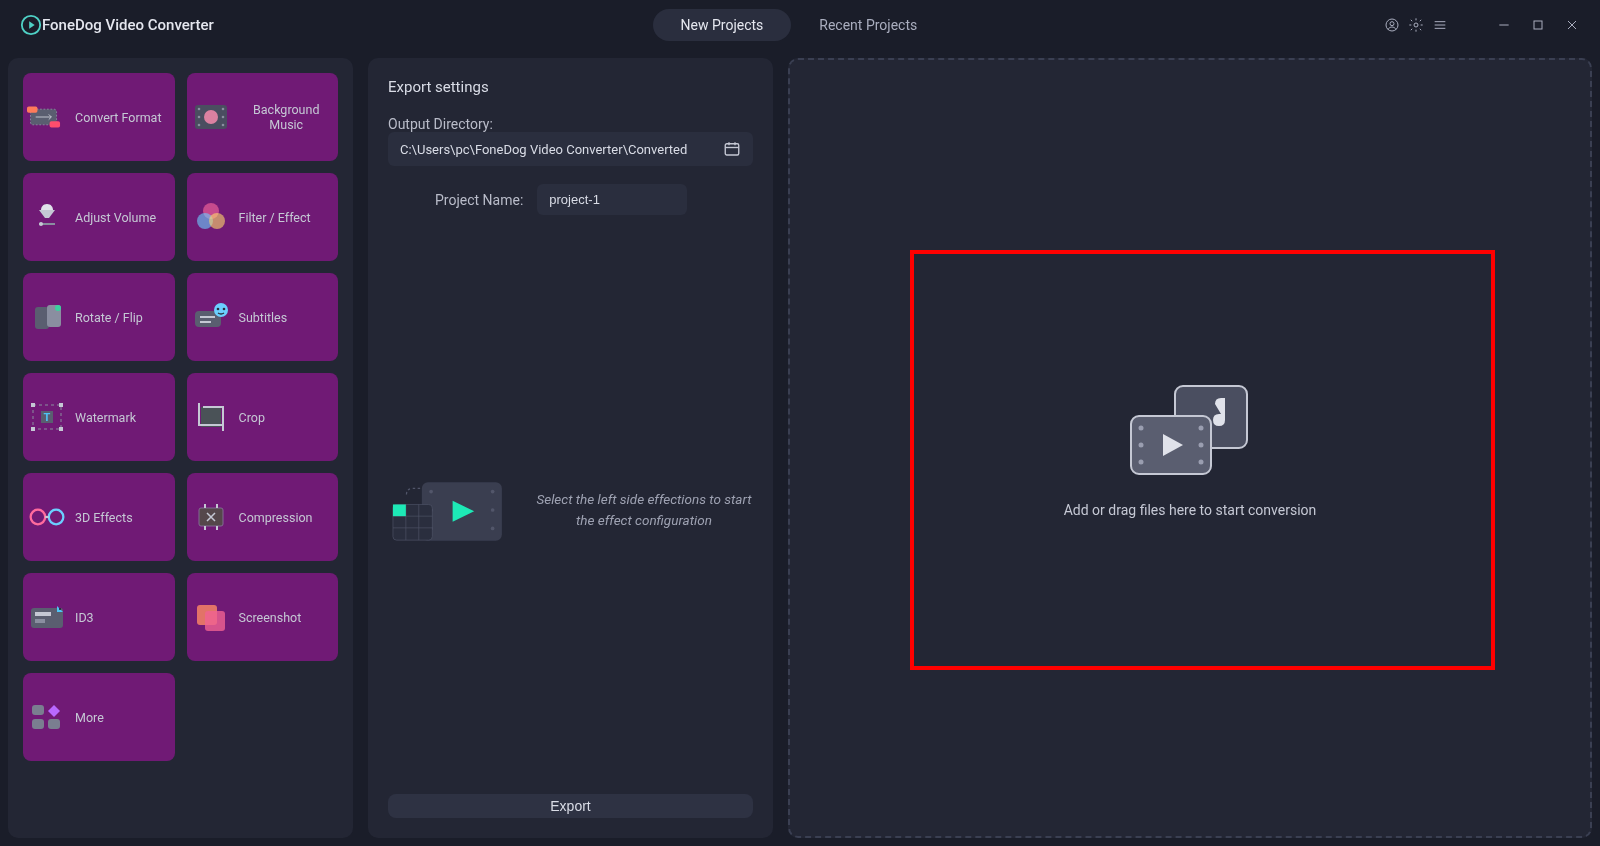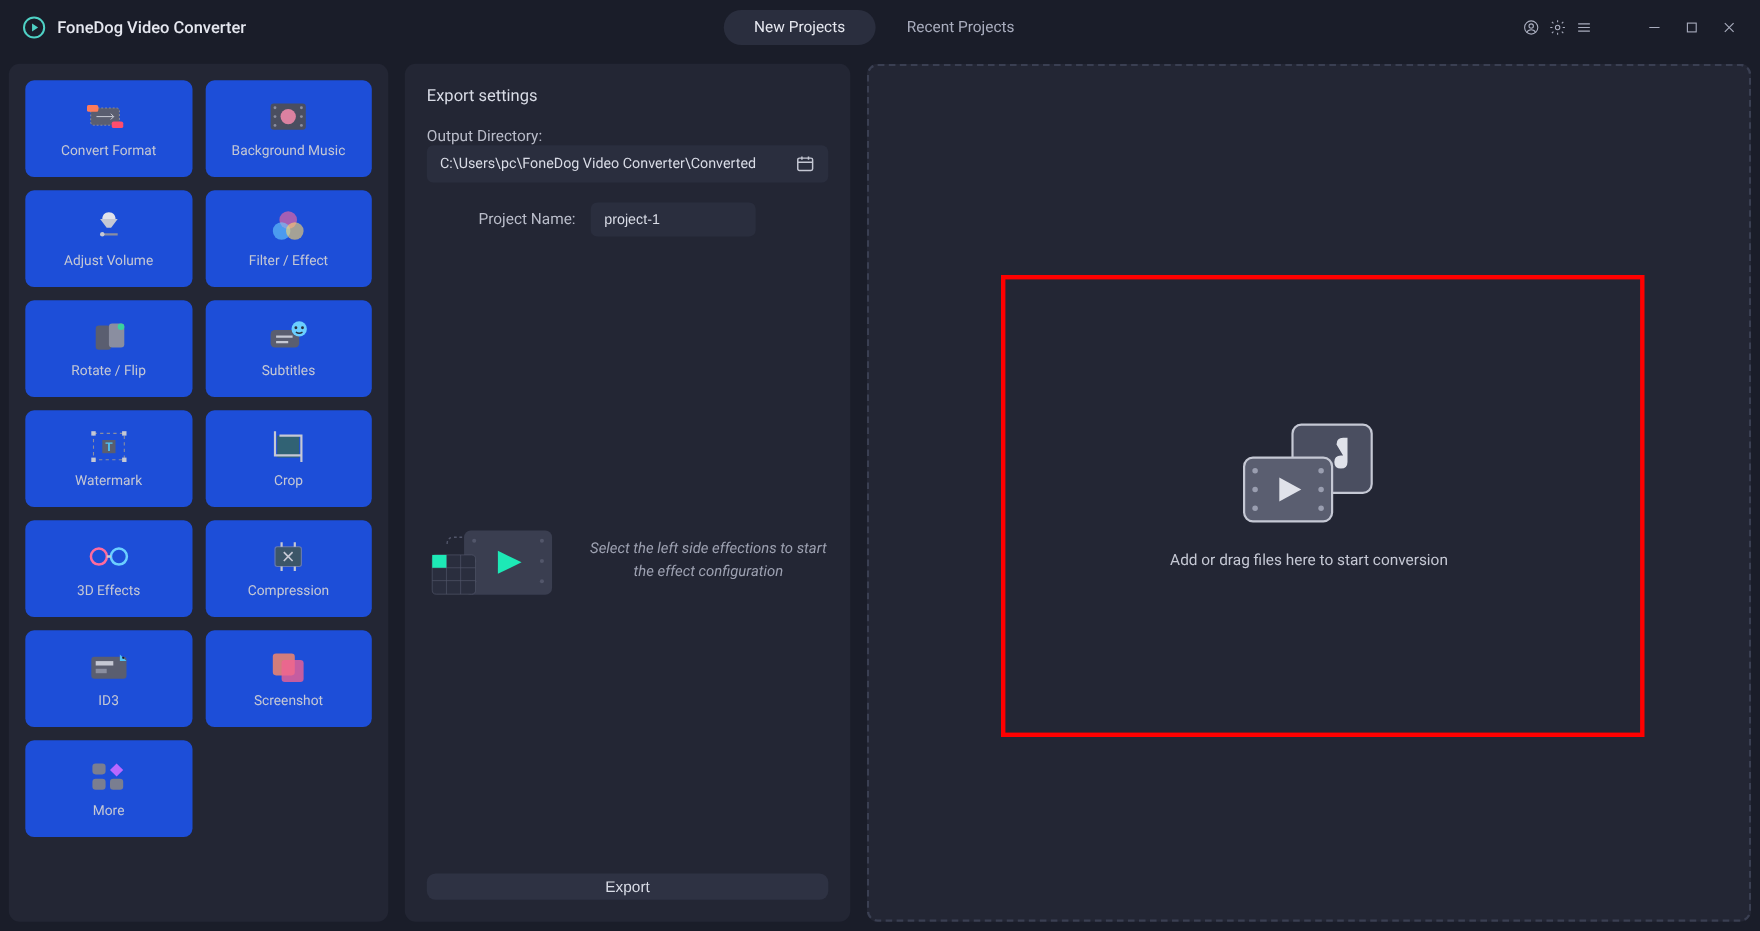--- a/index.html
+++ b/index.html
@@ -13,21 +13,21 @@
   }
 
   
   .title-bar {
     height: 50px;
     display: flex;
     align-items: center;
     padding: 0 20px;
     background: #1a1d29;
   }
-  .logo-section { display: flex; align-items: center; gap: 10px; flex: 0 0 auto; }
+  .logo-section { display: flex; align-items: center; flex: 0 0 auto; }
   .logo-icon { width: 22px; height: 22px; }
   .app-title { font-size: 15px; color: #e5e7ef; font-weight: 500; }
   .tabs-center { flex: 1; display: flex; justify-content: center; }
   .tab-pill {
     padding: 8px 28px;
     border-radius: 20px;
     font-size: 14px;
     cursor: pointer;
     color: #a9adbe;
   }
@@ -50,27 +50,26 @@
     width: 345px;
     background: #232634;
     border-radius: 10px;
     padding: 15px;
     display: grid;
     grid-template-columns: 1fr 1fr;
     gap: 12px;
     align-content: start;
   }
   .tool-tile {
-    background: #1d4ed8;
+    background: #701a75;
     border-radius: 8px;
     height: 88px;
     display: flex;
-    flex-direction: column;
+    flex-direction: row;
     align-items: center;
-    justify-content: center;
     gap: 8px;
     cursor: pointer;
     padding: 8px 4px;
   }
   .tile-icon { width: 40px; height: 32px; display:flex; align-items:center; justify-content:center; }
   .tile-label { font-size: 12.5px; color: #c5c8d4; text-align:center; }
 
   
   .center-panel {
     width: 405px;

